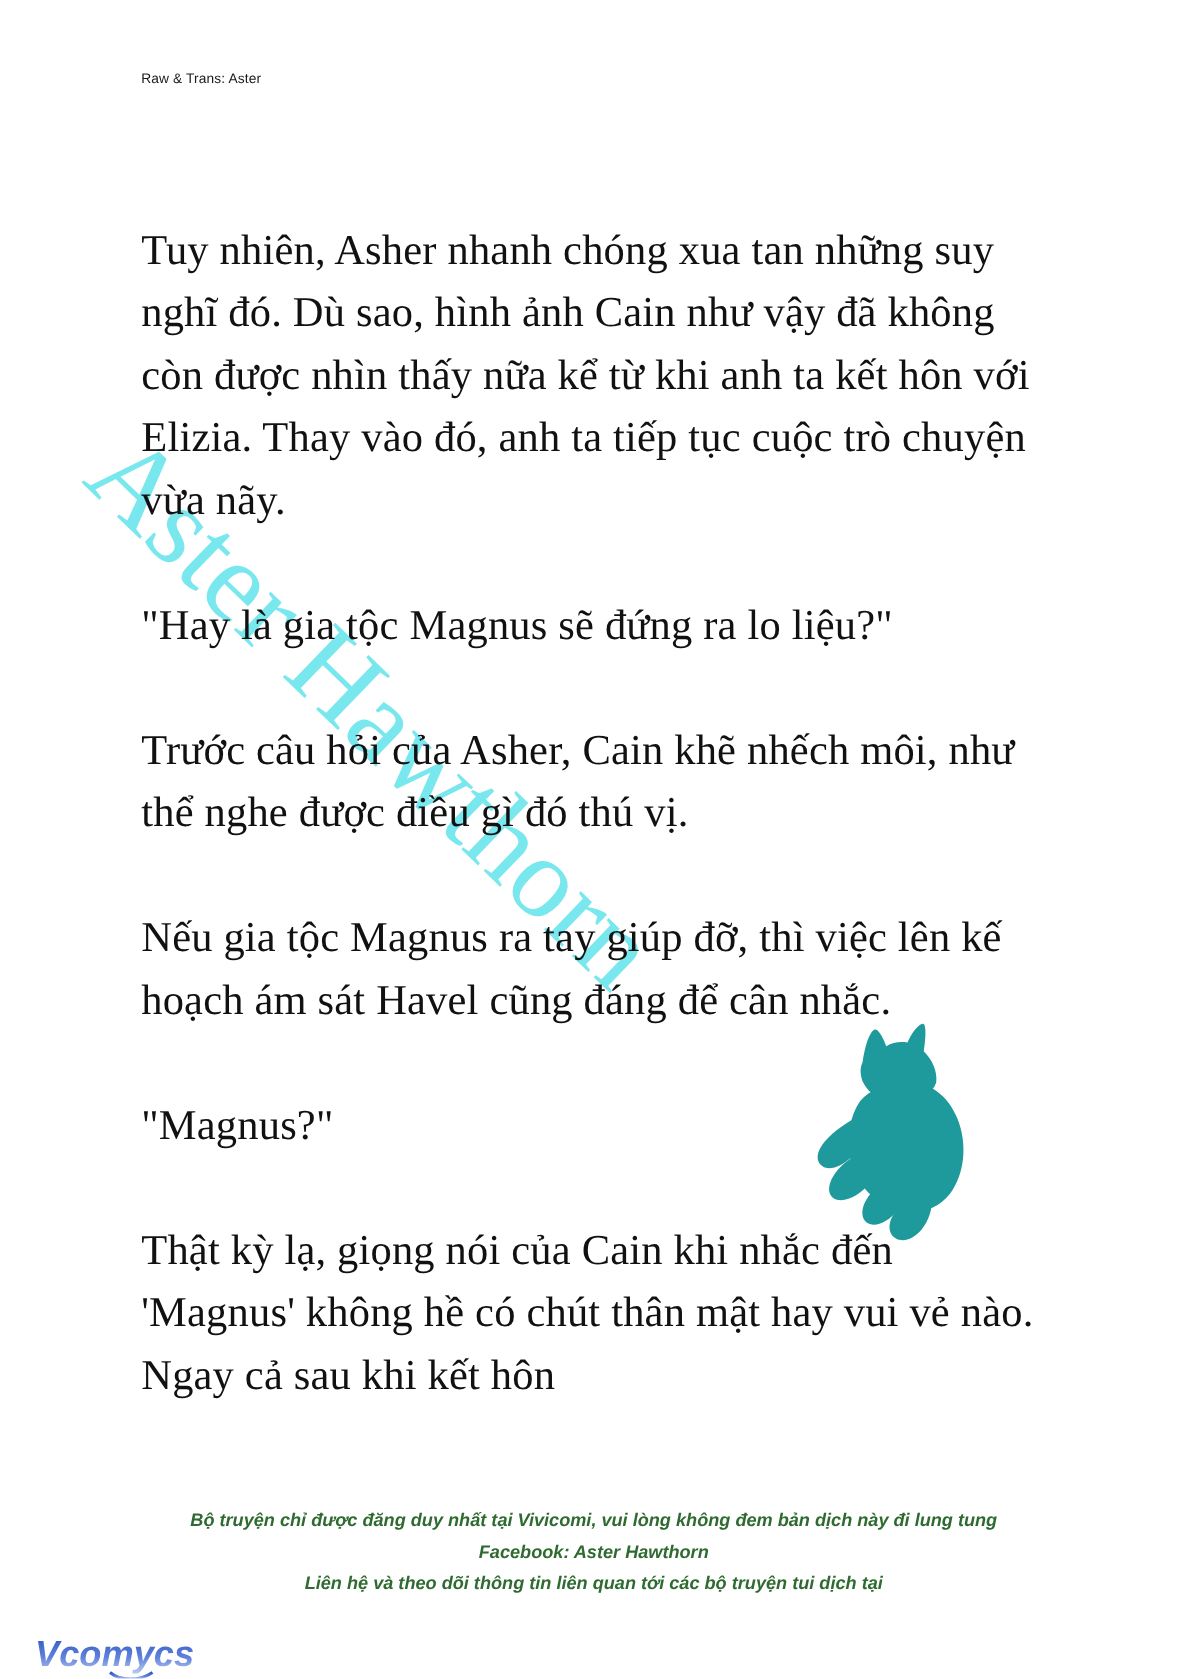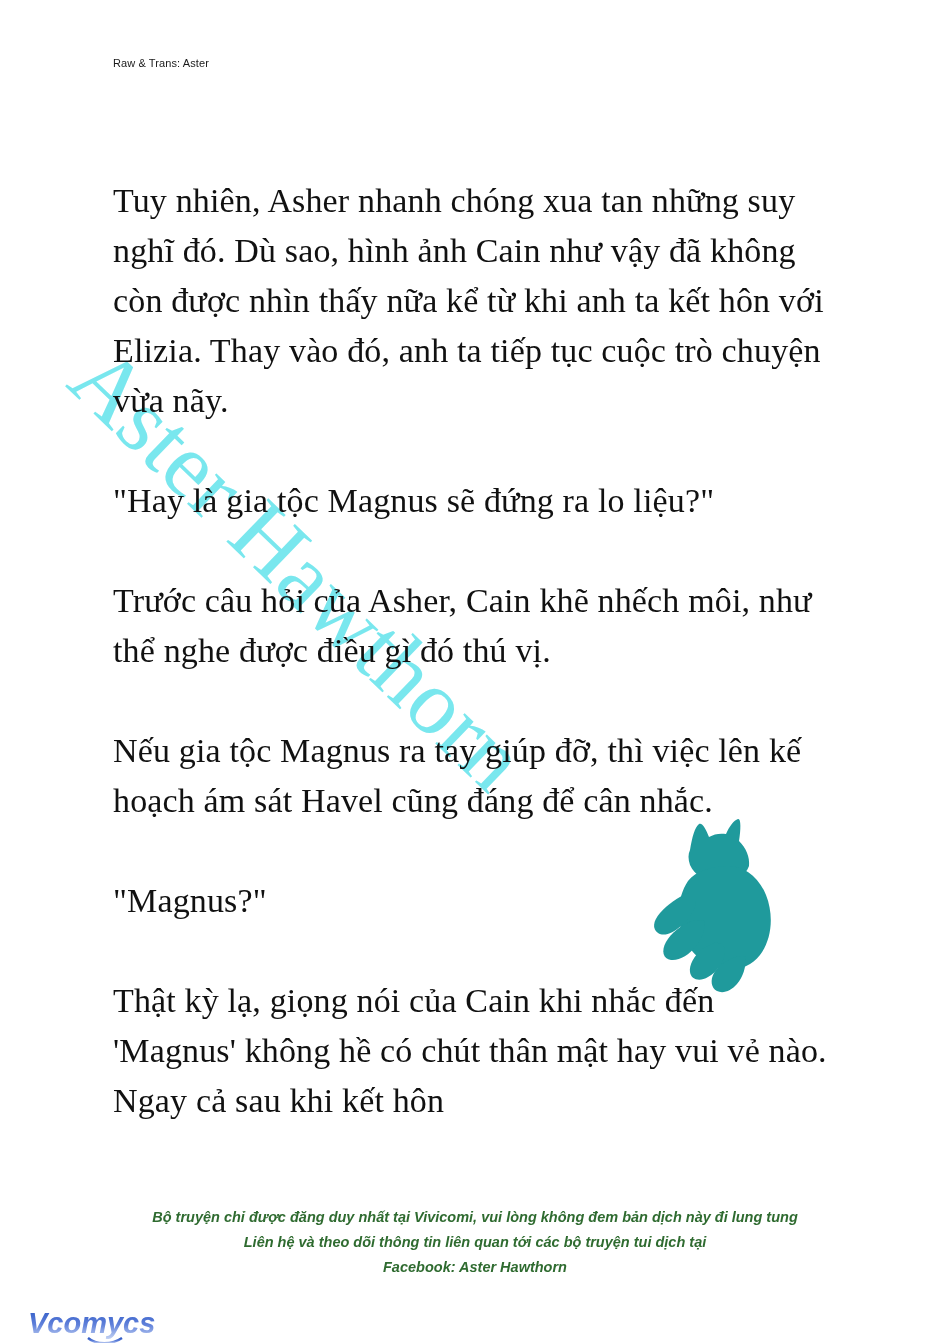--- a/index.html
+++ b/index.html
@@ -161,22 +161,22 @@
                  C81 176 73 179 67 176
                  C61 173 60 165 64 158
                  C68 151 75 146 83 143
                  C88 141 93 140 96 142 Z"></path>
       </g>
     </svg>
   </div>
 
   <div class="footer-note">
     <div>Bộ truyện chỉ được đăng duy nhất tại Vivicomi, vui lòng không đem bản dịch này đi lung tung</div>
+    <div>Facebook: Aster Hawthorn</div>
     <div>Liên hệ và theo dõi thông tin liên quan tới các bộ truyện tui dịch tại</div>
-    <div>Facebook: Aster Hawthorn</div>
   </div>
 
   <div class="logo">
     <svg viewBox="0 0 150 48" xmlns="http://www.w3.org/2000/svg">
       <defs>
         <linearGradient id="lg" x1="0" y1="0" x2="0" y2="1">
           <stop offset="0%" stop-color="#2b57c4"></stop>
           <stop offset="55%" stop-color="#5f80da"></stop>
           <stop offset="100%" stop-color="#c3d2f3"></stop>
         </linearGradient>

